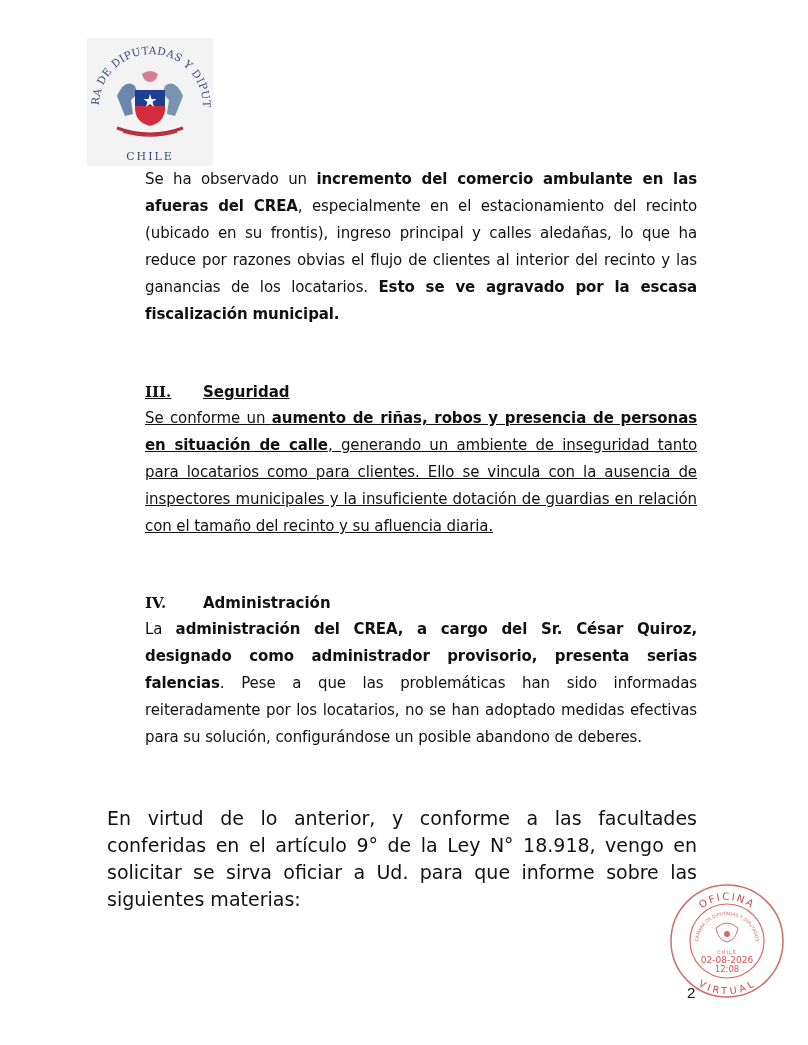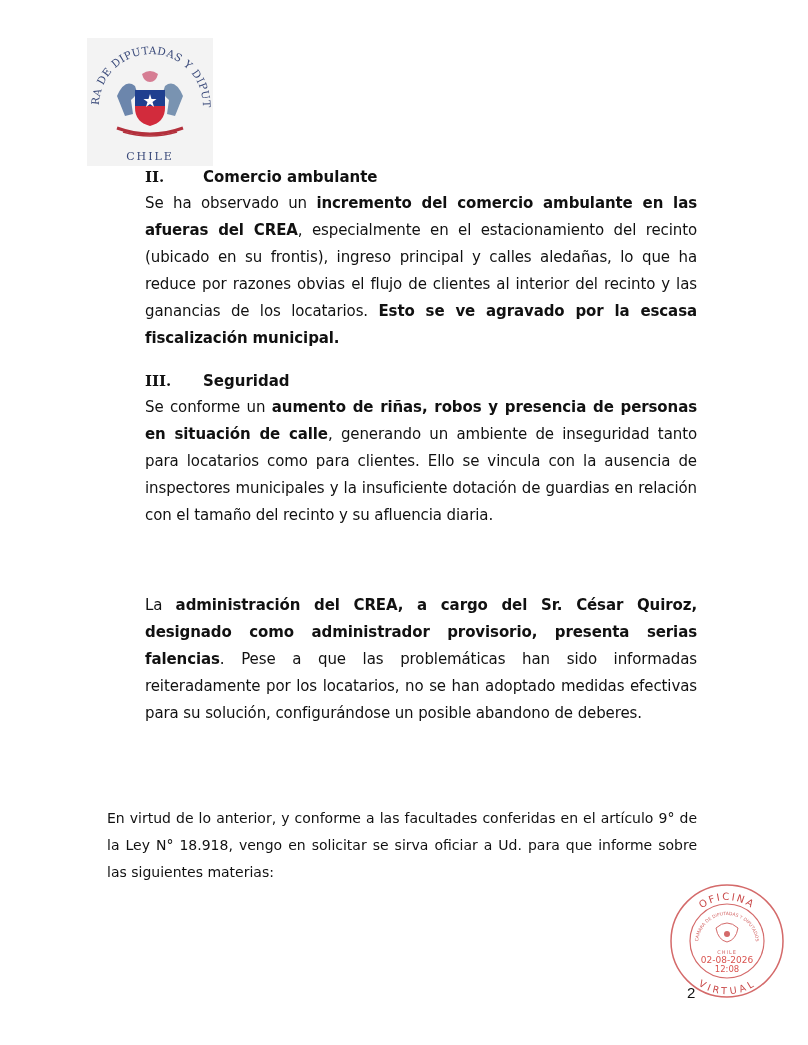--- a/index.html
+++ b/index.html
@@ -19,21 +19,21 @@
     .roman {
       width: 58px; font-family: "DejaVu Serif", serif; font-weight: bold; font-size: 15px;
     }
     .body-text {
       text-align: justify; font-size: 15px; line-height: 27px;
       letter-spacing: -0.1px;
     }
     .body-text b { font-weight: bold; }
     .closing {
       position: absolute; left: 107px; top: 805px; width: 590px;
-      font-size: 14px; line-height: 27px; text-align: justify;
+      font-size: 19px; line-height: 27px; text-align: justify;
     }
     .stamp { position: absolute; left: 668px; top: 882px; width: 118px; height: 118px; }
     .page-num {
       position: absolute; left: 687px; top: 984px;
       font-family: "Liberation Sans", sans-serif; font-size: 15px; color: #111;
     }
   </style>
 </head>
 <body>
 
@@ -54,40 +54,40 @@
     <rect x="48" y="52" width="30" height="16" fill="#1f3f8f"></rect>
     <rect x="48" y="52" width="12" height="16" fill="#1f3f8f"></rect>
     <polygon points="63,56 64.5,61 69.5,61 65.5,64 67,69 63,66 59,69 60.5,64 56.5,61 61.5,61" fill="#ffffff"></polygon>
     <path d="M30 90 q33 12 66 0" stroke="#b3303c" stroke-width="3" fill="none"></path>
     <path d="M36 94 q27 8 54 0" stroke="#b3303c" stroke-width="1.5" fill="none"></path>
     <text x="63" y="122" font-family="DejaVu Serif, serif" font-size="11" fill="#3a4a7a" text-anchor="middle" letter-spacing="2">CHILE</text>
   </svg>
 </div>
 
 <div class="section" style="top:166px;">
-  <div class="sec-head">
-    <span class="roman">II.</span>
-    <span>Comercio ambulante</span>
-  </div>
   <div class="body-text">
     <span>Se ha observado un </span><b>incremento del comercio ambulante en las afueras del CREA</b><span>, especialmente en el estacionamiento del recinto (ubicado en su frontis), ingreso principal y calles aledañas, lo que ha reduce por razones obvias el flujo de clientes al interior del recinto y las ganancias de los locatarios. </span><b>Esto se ve agravado por la escasa fiscalización municipal.</b>
   </div>
 </div>
 
-<div class="section" style="top:370px;">
+<div class="section" style="top:381px;text-decoration:underline;">
   <div class="sec-head">
     <span class="roman">III.</span>
     <span>Seguridad</span>
   </div>
   <div class="body-text">
     <span>Se conforme un </span><b>aumento de riñas, robos y presencia de personas en situación de calle</b><span>, generando un ambiente de inseguridad tanto para locatarios como para clientes. Ello se vincula con la ausencia de inspectores municipales y la insuficiente dotación de guardias en relación con el tamaño del recinto y su afluencia diaria.</span>
   </div>
 </div>
 
 <div class="section" style="top:592px;">
+  <div class="sec-head">
+    <span class="roman">IV.</span>
+    <span>Administración</span>
+  </div>
   <div class="body-text">
     <span>La </span><b>administración del CREA, a cargo del Sr. César Quiroz, designado como administrador provisorio, presenta serias falencias</b><span>. Pese a que las problemáticas han sido informadas reiteradamente por los locatarios, no se han adoptado medidas efectivas para su solución, configurándose un posible abandono de deberes.</span>
   </div>
 </div>
 
 <div class="closing">En virtud de lo anterior, y conforme a las facultades conferidas en el artículo 9° de la Ley N° 18.918, vengo en solicitar se sirva oficiar a Ud. para que informe sobre las siguientes materias:</div>
 
 <div class="stamp">
   <svg width="118" height="118" viewBox="0 0 118 118">
     <defs>

